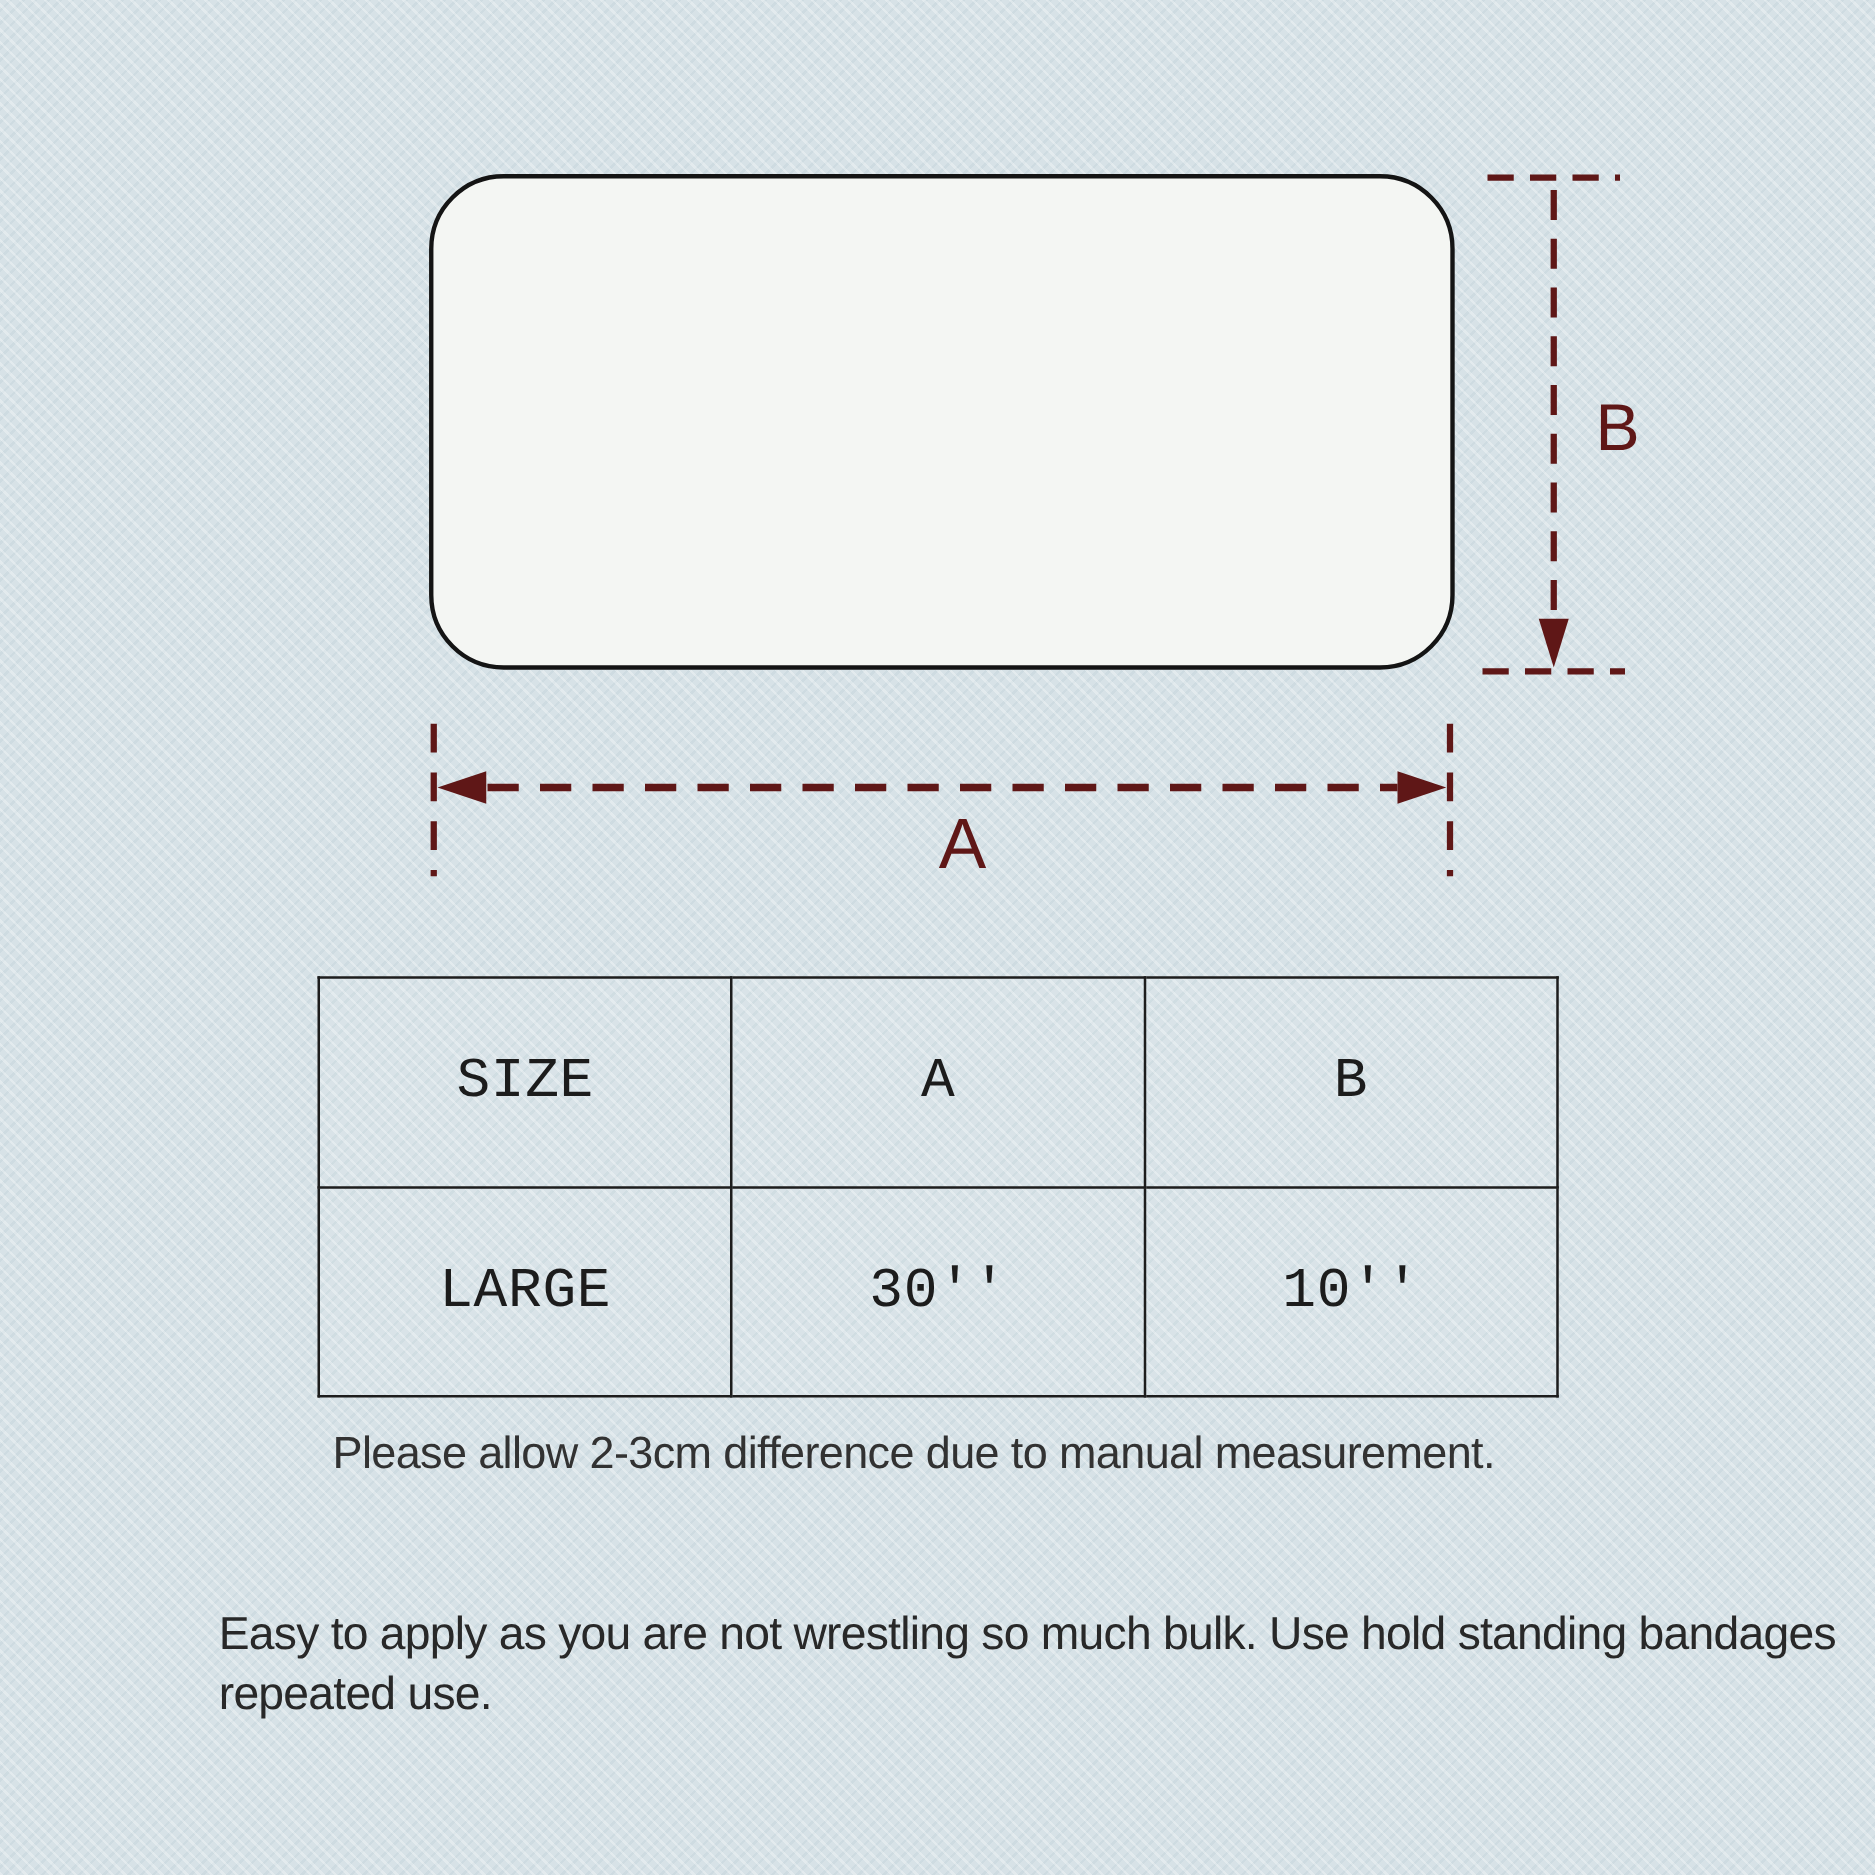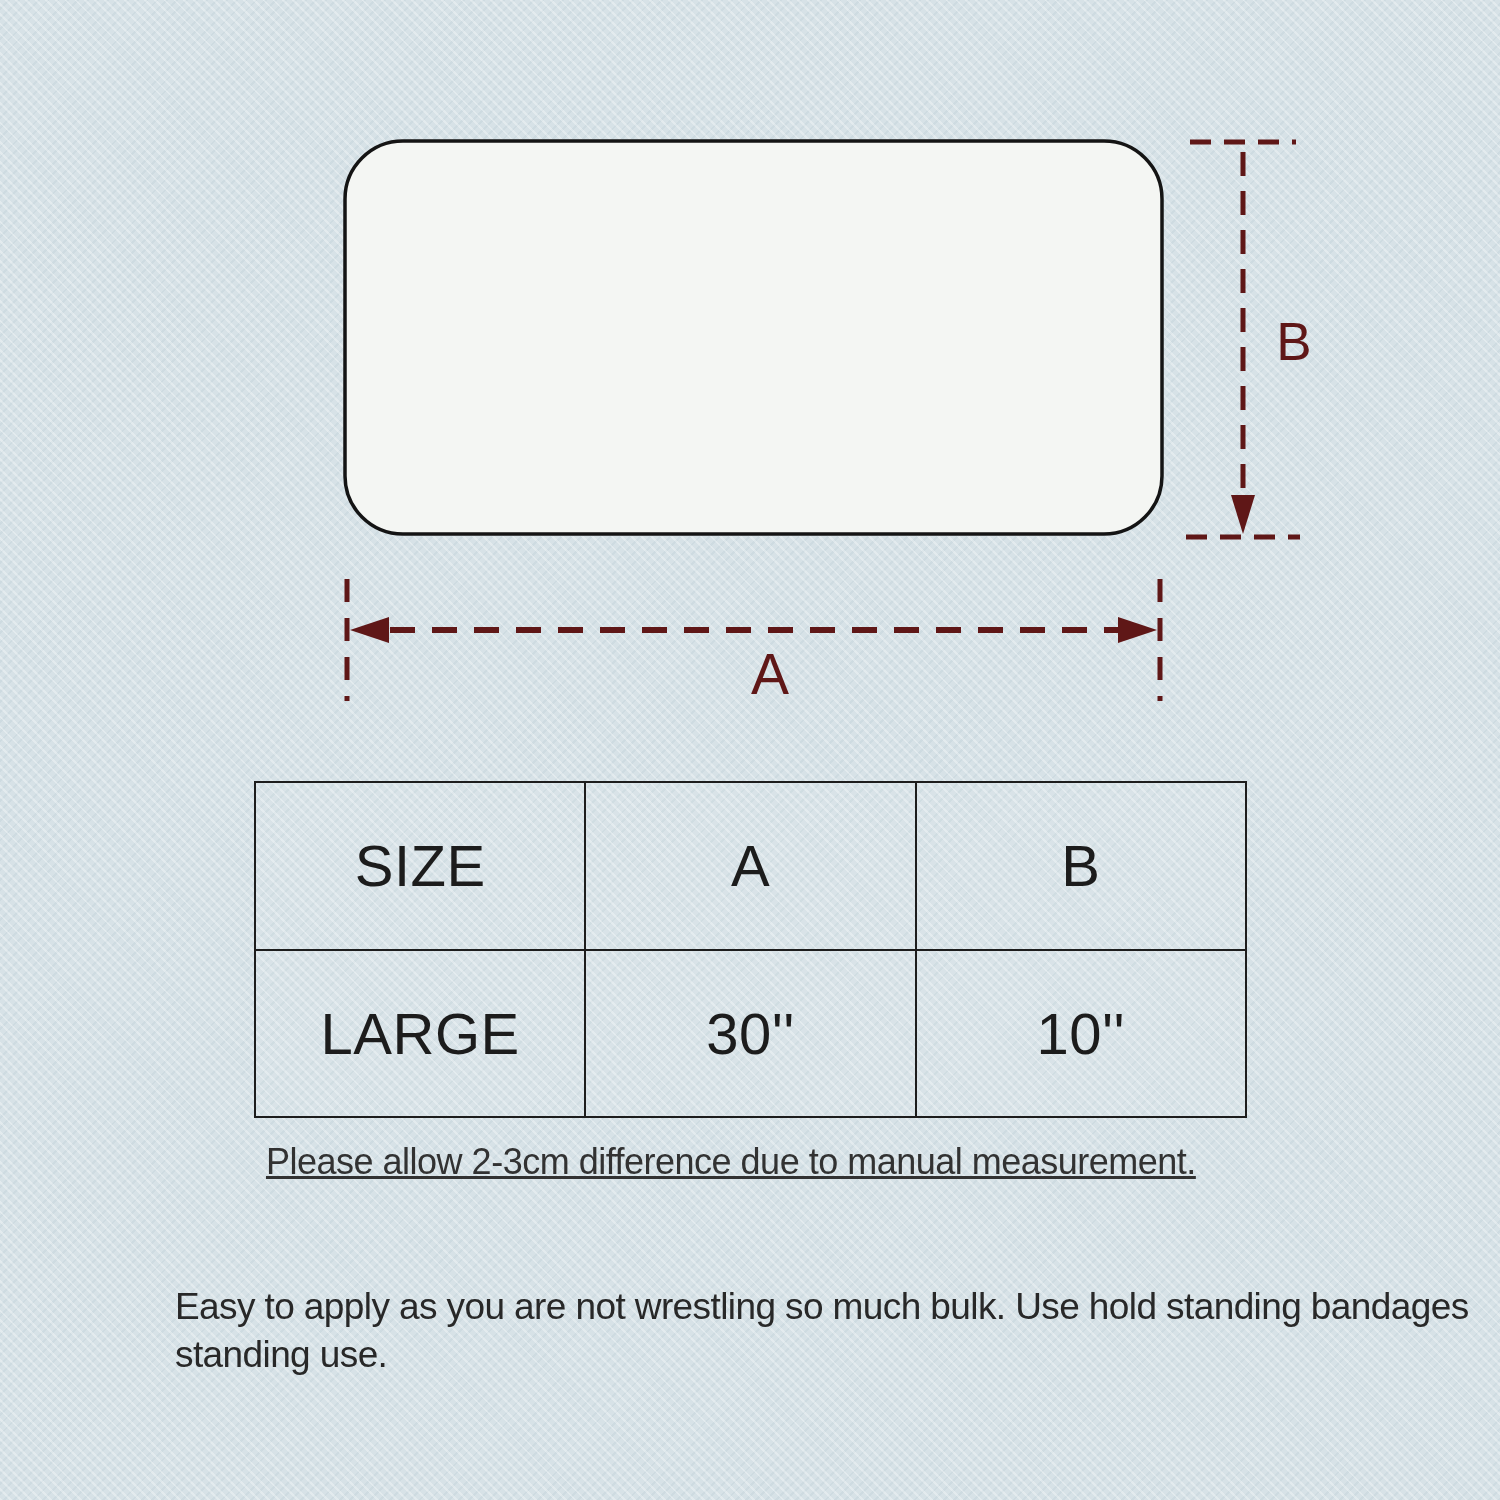--- a/index.html
+++ b/index.html
@@ -27,34 +27,34 @@
     left: 254px; top: 781px;
     width: 993px; height: 337px;
     border-collapse: collapse;
     table-layout: fixed;
     background: rgba(255,255,255,0.06);
   }
   .size-table td {
     border: 2.5px solid #1d1d1d;
     text-align: center;
     vertical-align: middle;
-    font-size: 58px;
+    font-size: 45px;
     color: #1c1c1c;
     letter-spacing: 0.5px;
     padding: 0;
+    font-family: Liberation Mono, monospace;
   }
   .size-table tr { height: 112px; }
   .note {
     position: absolute;
     left: 266px; top: 1141px;
     font-size: 36px;
     letter-spacing: -0.5px;
     color: #323232;
     white-space: nowrap;
-    text-decoration: underline;
   }
   .description {
     position: absolute;
     left: 175px; top: 1283px;
     color: #282828;
     font-size: 37px;
     letter-spacing: -0.6px;
   }
   .description .line {
     display: block;
@@ -101,16 +101,16 @@
         <td>30''</td>
         <td>10''</td>
       </tr>
     </tbody>
   </table>
 
   <div class="note">Please allow 2-3cm difference due to manual measurement.</div>
 
   <div class="description">
     <span class="line">Easy to apply as you are not wrestling so much bulk. Use hold standing bandages</span>
-    <span class="line">standing use.</span>
+    <span class="line">repeated use.</span>
   </div>
 
 </div>
 
 </body></html>

